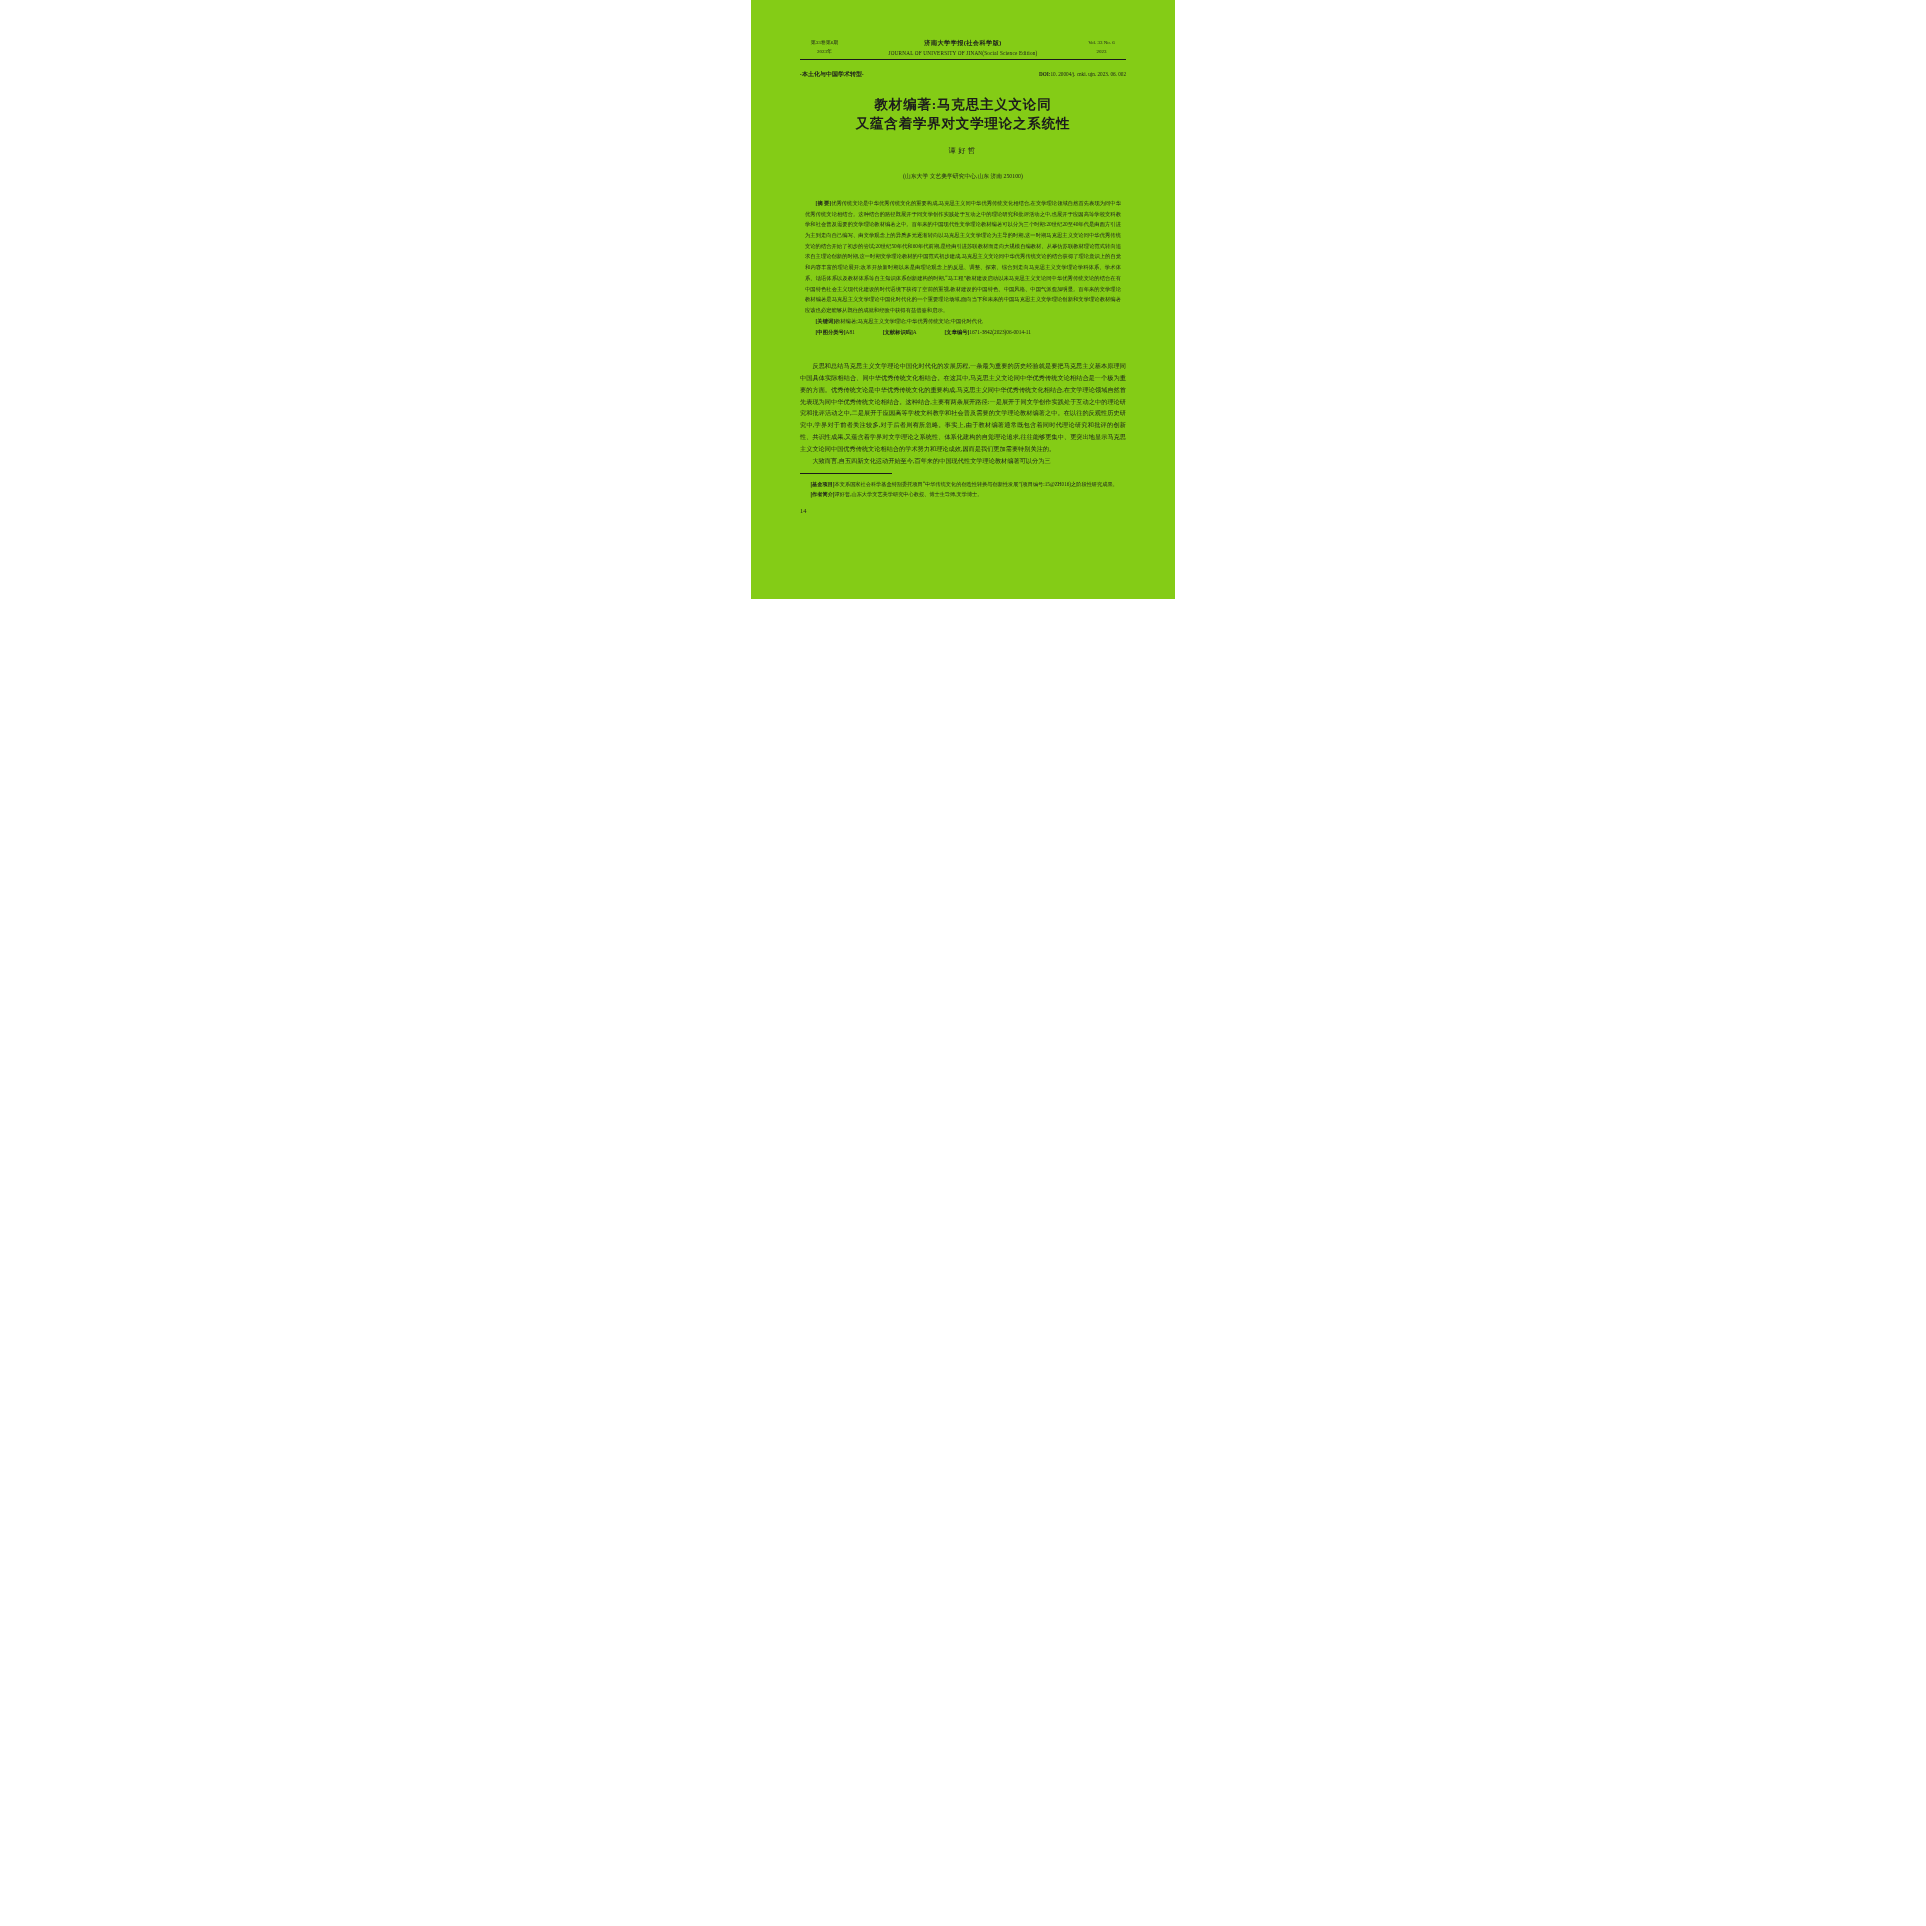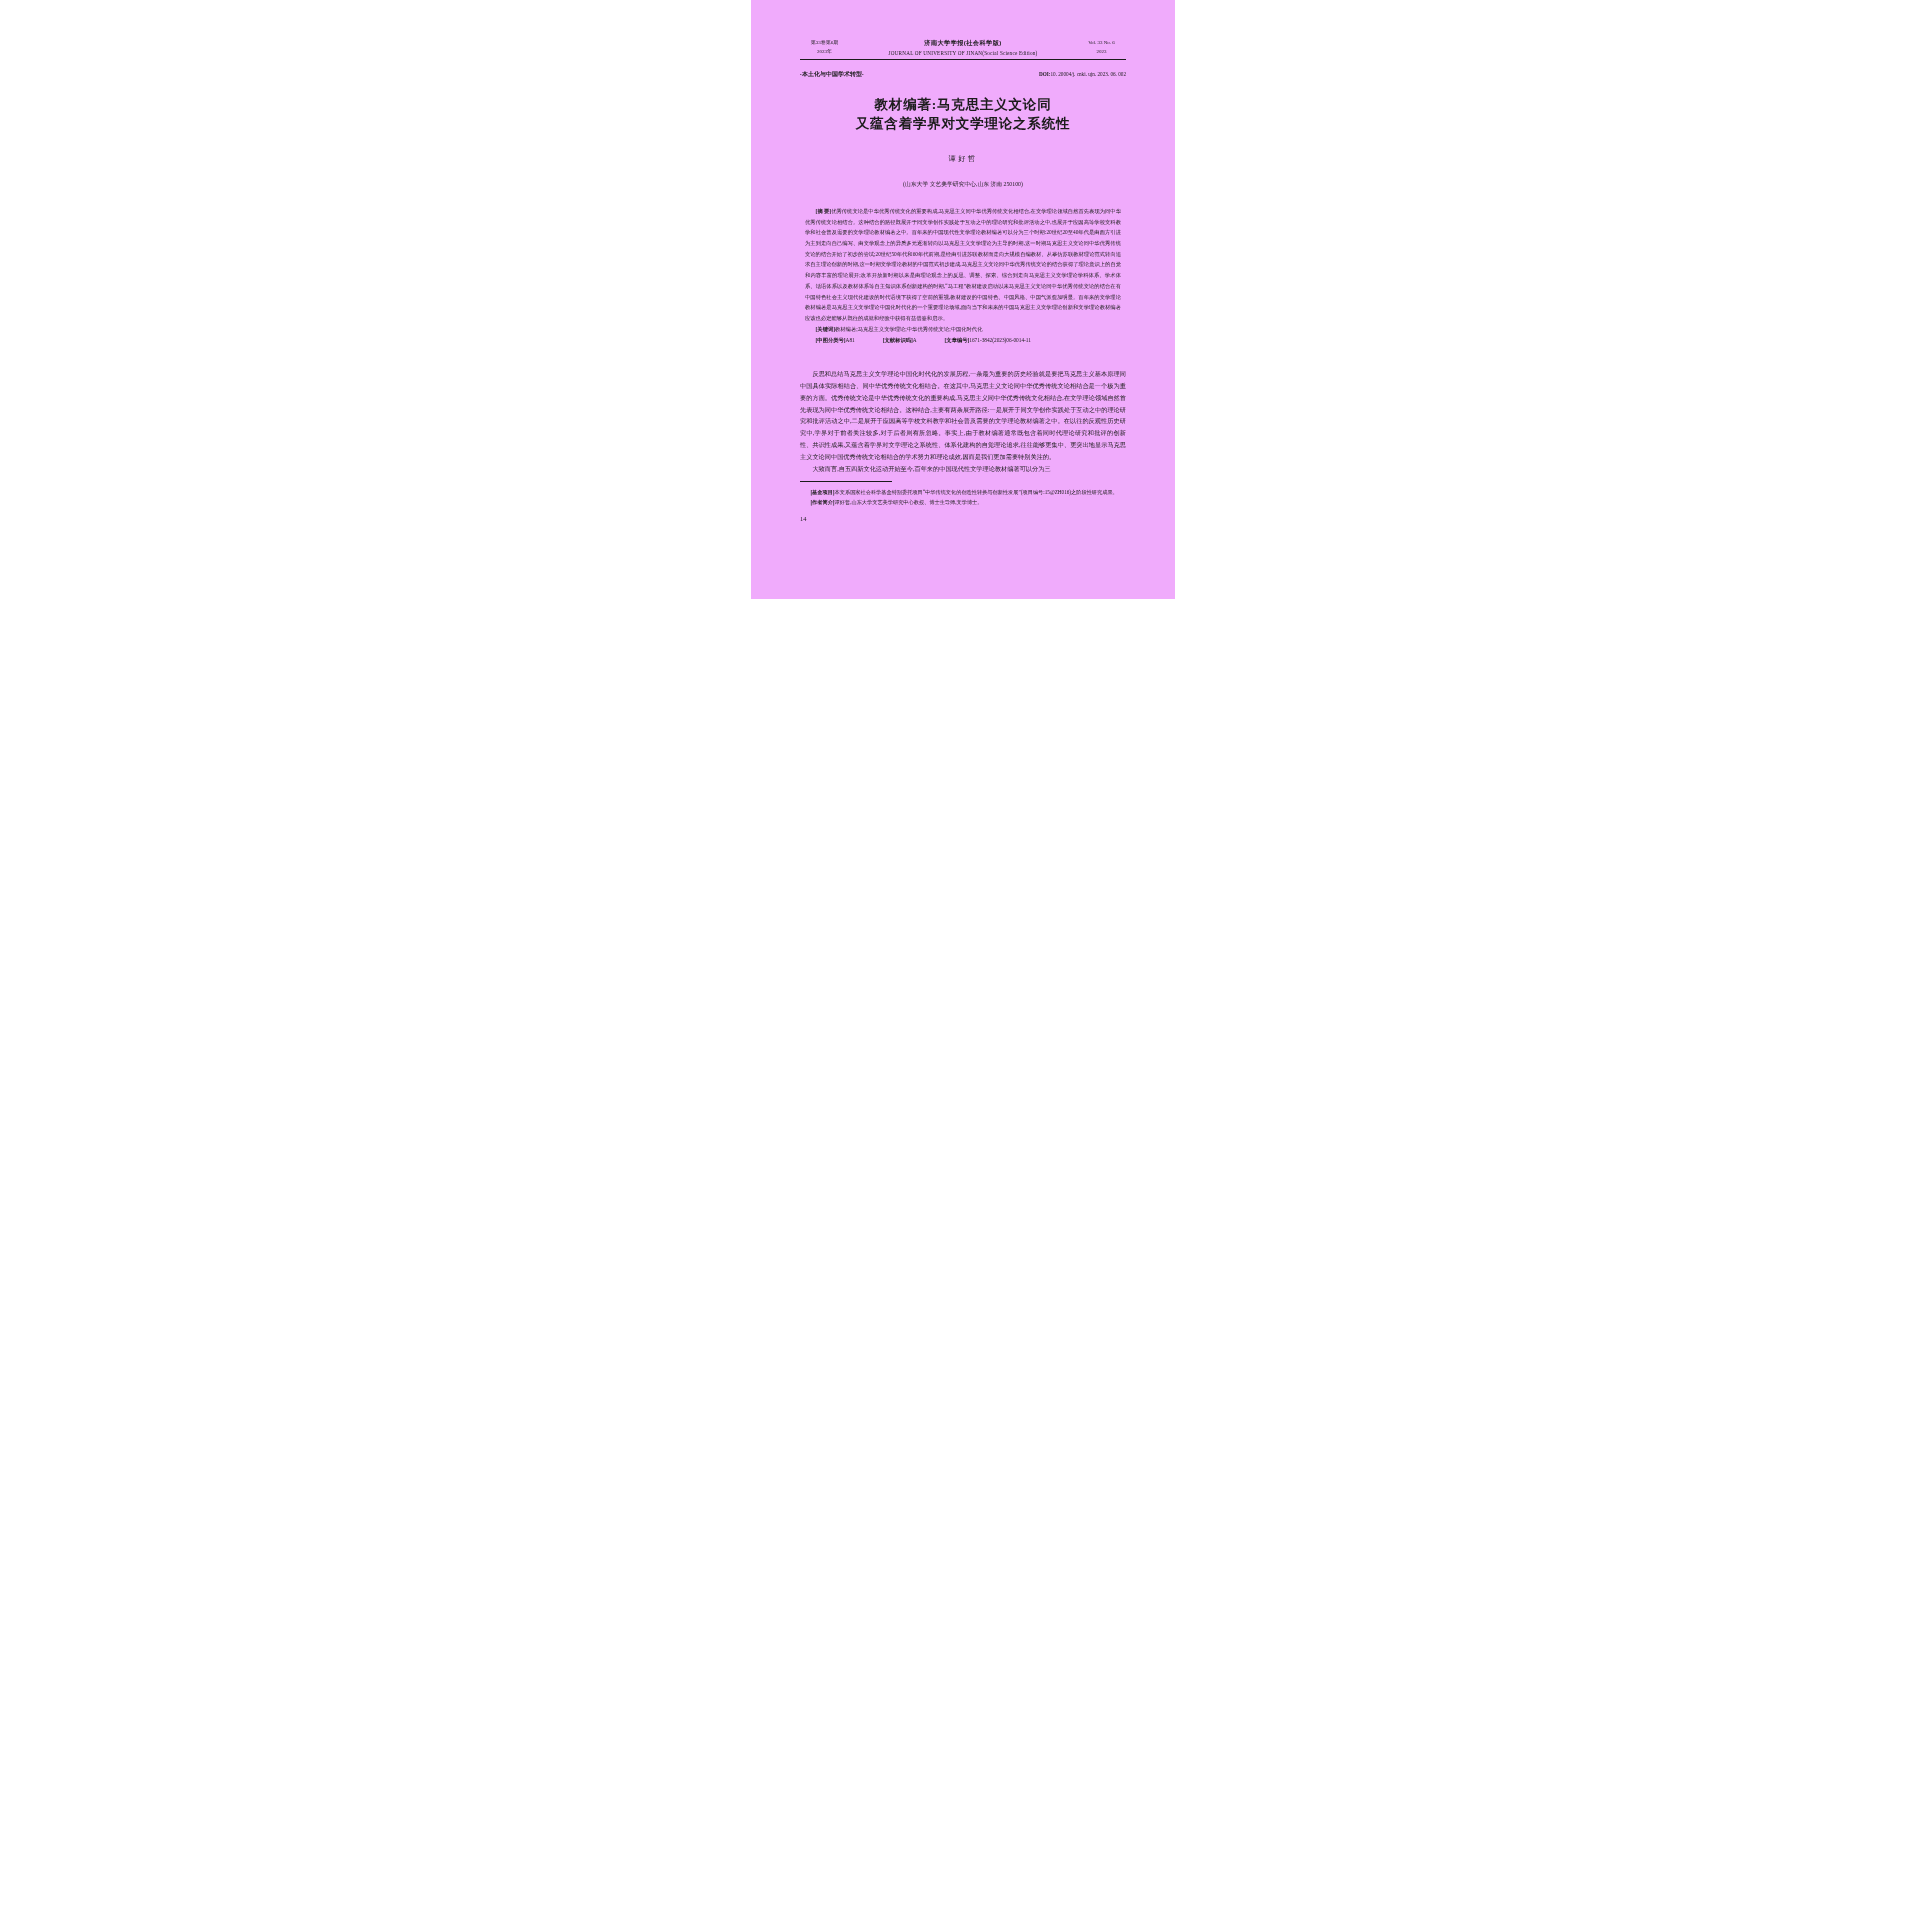--- a/index.html
+++ b/index.html
@@ -9,21 +9,21 @@
   }
   body {
     font-family: "Liberation Serif", "DejaVu Serif", serif;
     color: #1c1c1c;
   }
   .page {
     position: relative;
     width: 424px;
     height: 599px;
     margin: 0 auto;
-    background: #f0abfc;
+    background: #84cc16;
     overflow: hidden;
   }
   
   .masthead {
     display: flex;
     align-items: center;
     padding: 39px 49px 0 49px;
   }
   .mast-col {
     display: flex;
@@ -60,21 +60,21 @@
     font-weight: bold;
     font-size: 13.5px;
     line-height: 19.6px;
     letter-spacing: 0.8px;
     margin: 15.4px 31px 0 31px;
   }
   .article-author {
     text-align: center;
     font-size: 7.3px;
     letter-spacing: 2.3px;
-    margin-top: 20px;
+    margin-top: 12px;
   }
   .article-affiliation {
     text-align: center;
     font-size: 5.8px;
     margin-top: 16px;
   }
   
   .abstract-block {
     margin: 17px 54px 0 54px;
     font-size: 5.3px;

